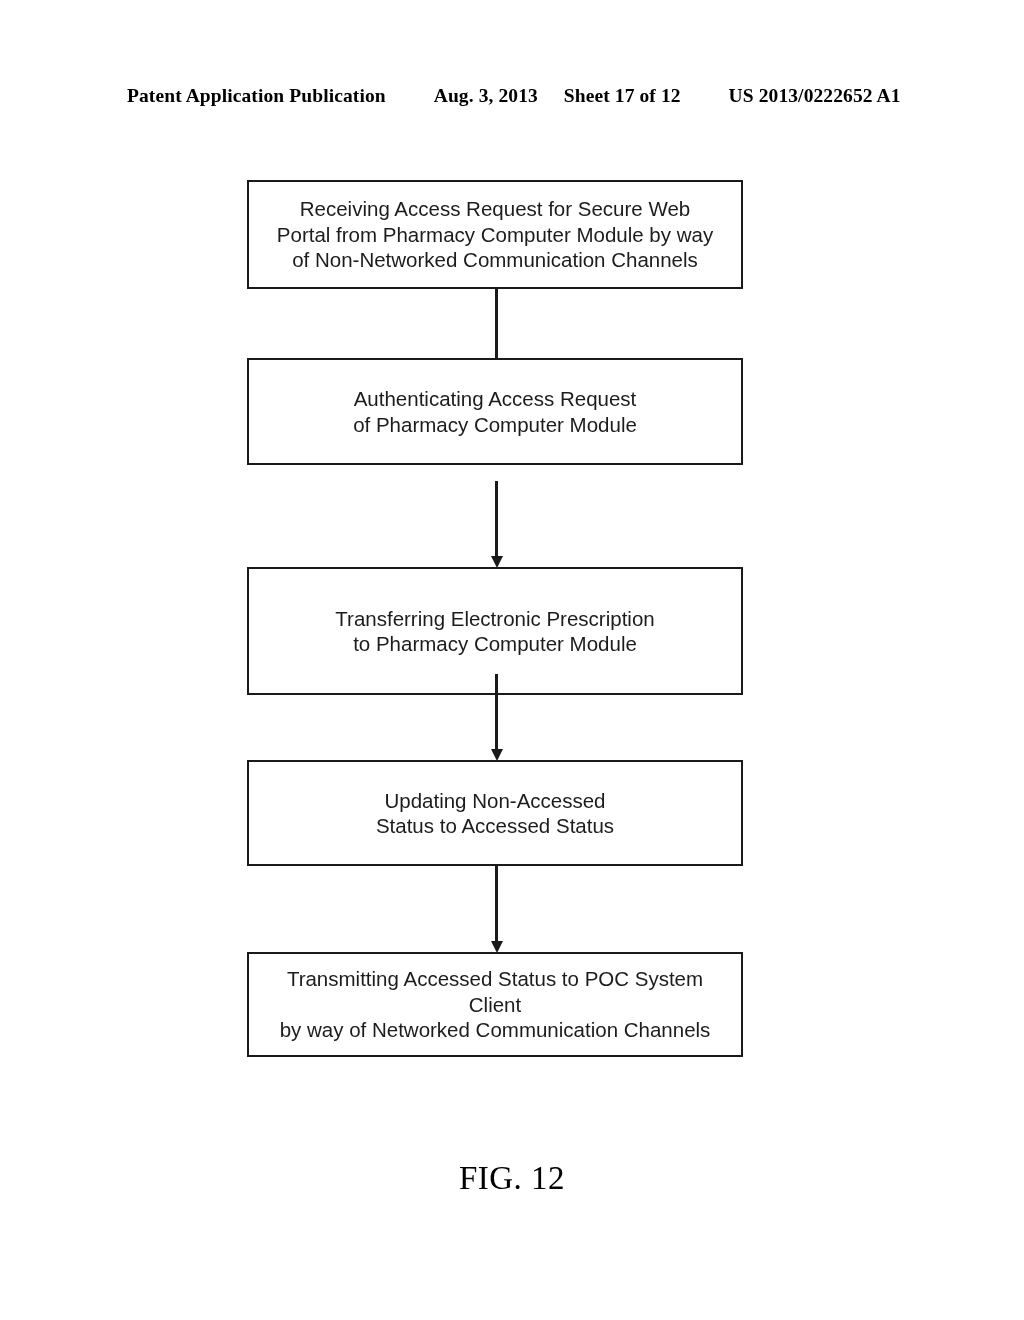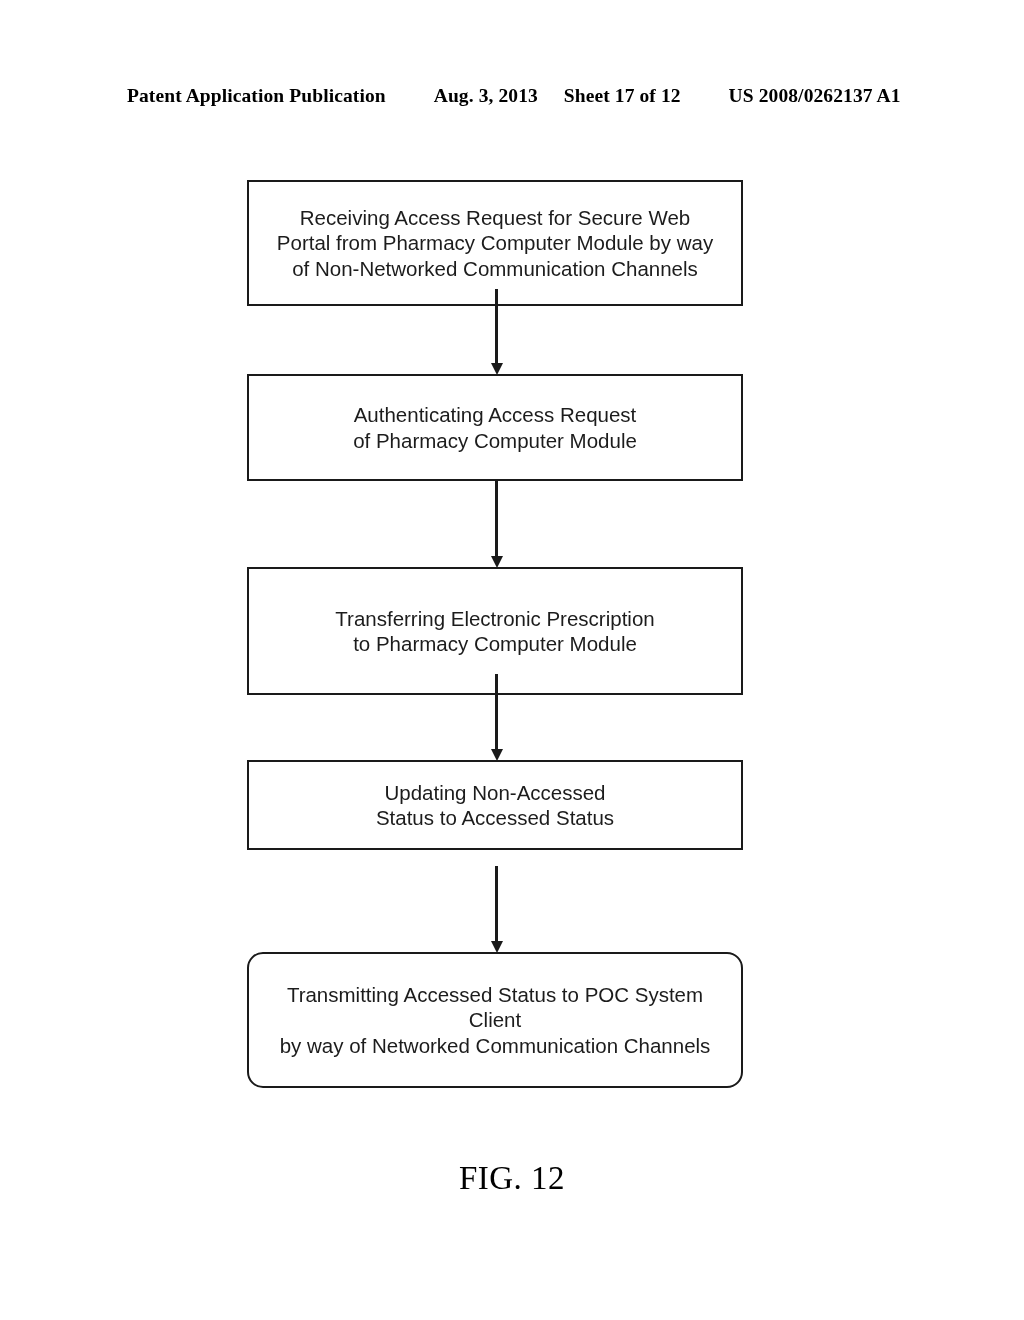--- a/index.html
+++ b/index.html
@@ -63,25 +63,25 @@
   .node-text {
     font-family: "Liberation Sans", sans-serif;
     font-size: 20.5px;
     line-height: 25.5px;
     color: #1c1c1c;
     white-space: pre-line;
     padding: 0 10px;
   }
 
   
-  #node-1 { top: 180px;  height: 126px; }
-  #node-2 { top: 374px;  height: 107px; }
+  #node-1 { top: 180px;  height: 109px; }
+  #node-2 { top: 358px;  height: 107px; }
   #node-3 { top: 567px;  height: 128px; }
-  #node-4 { top: 760px;  height: 90px; }
-  #node-5 { top: 952px;  height: 136px; border-radius: 16px; }
+  #node-4 { top: 760px;  height: 106px; }
+  #node-5 { top: 952px;  height: 105px; }
 
   
   .connector {
     position: absolute;
     left: 491px;
     width: 12px;
   }
   .connector .stem {
     position: absolute;
     left: 4px;
@@ -122,21 +122,21 @@
     color: #000;
   }
 </style>
 </head>
 <body>
 
 <div class="page-header">
   <span class="hdr-pub">Patent Application Publication</span>
   <span class="hdr-date">Aug. 3, 2013</span>
   <span class="hdr-sheet">Sheet 17 of 12</span>
-  <span class="hdr-patno">US 2008/0262137 A1</span>
+  <span class="hdr-patno">US 2013/0222652 A1</span>
 </div>
 
 <div class="flow">
 
   <div class="node" id="node-1">
     <span class="node-text">Receiving Access Request for Secure Web
 Portal from Pharmacy Computer Module by way
 of Non-Networked Communication Channels</span>
   </div>
 

